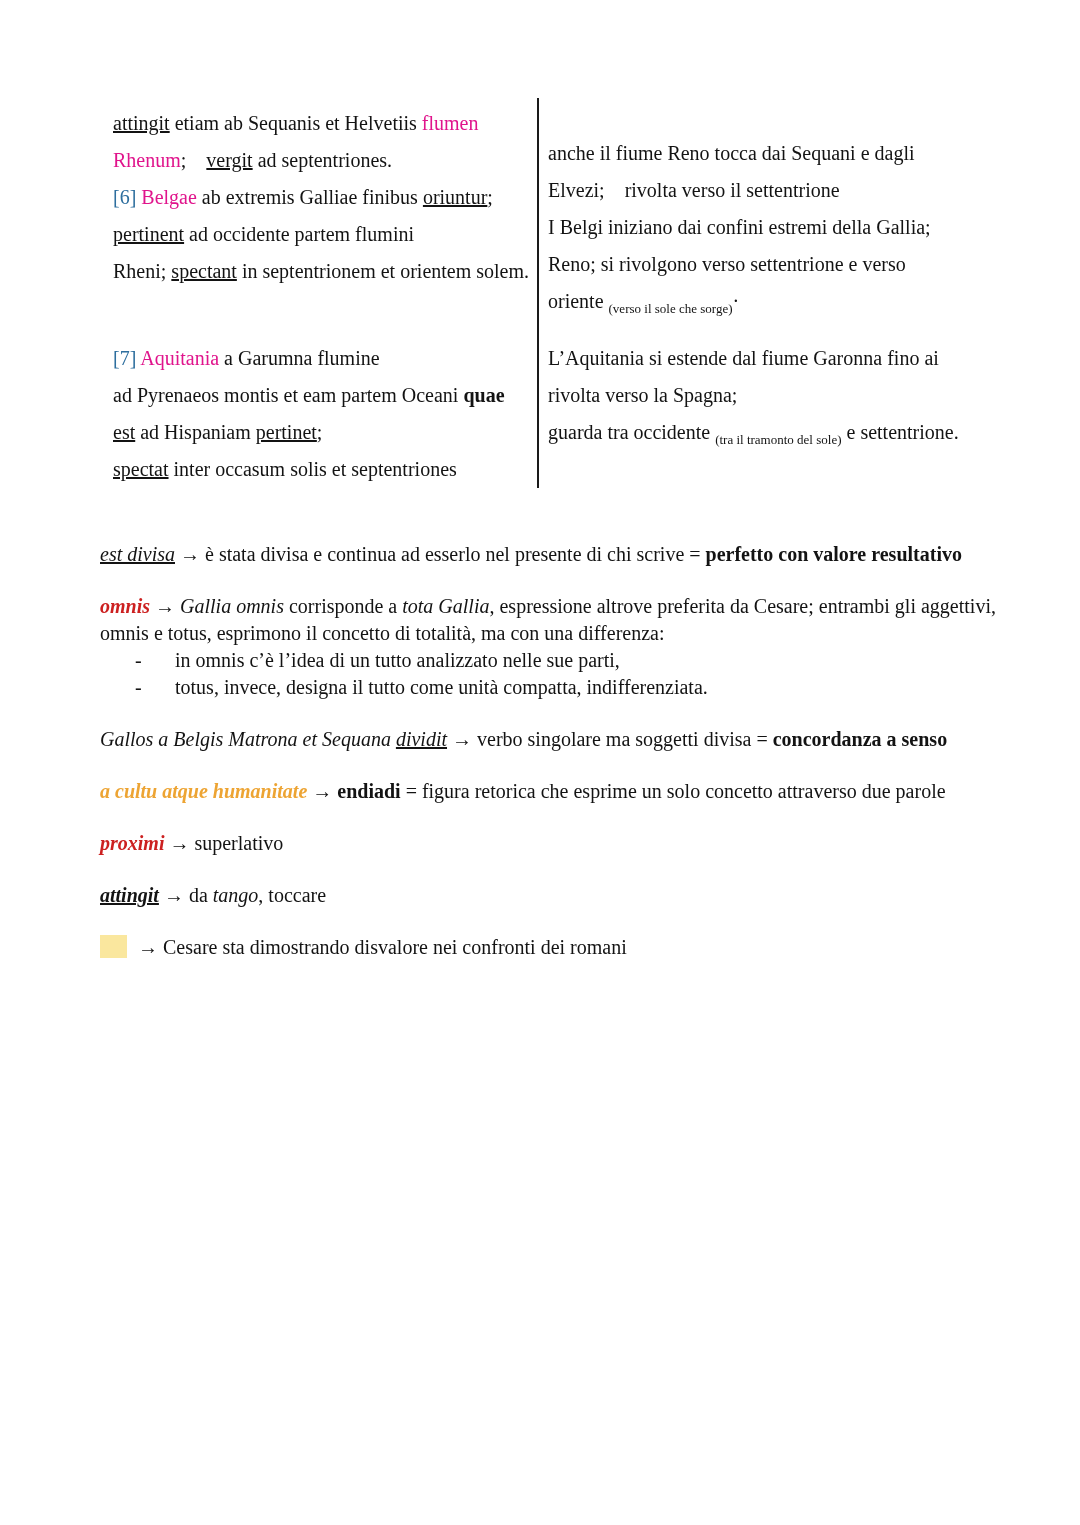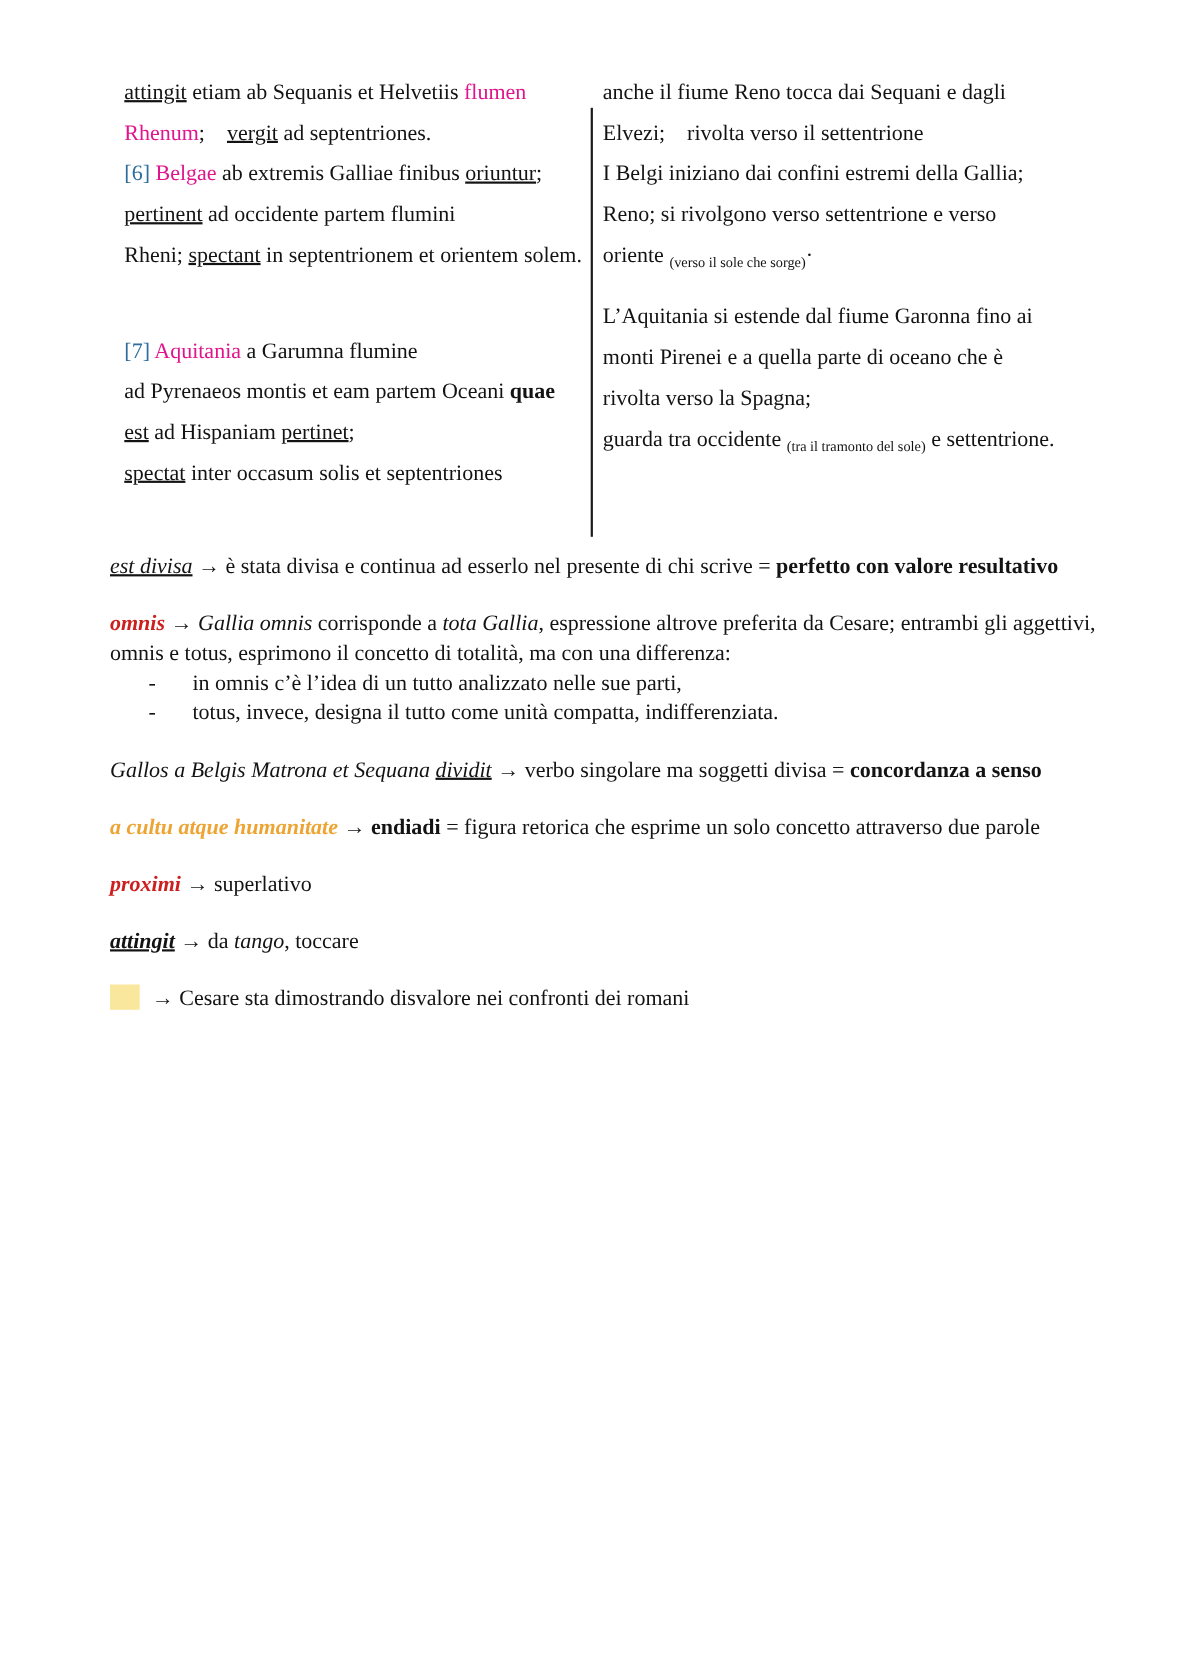--- a/index.html
+++ b/index.html
@@ -1,21 +1,21 @@
 <!DOCTYPE html>
 <html style="--c-pink: #E0148C; --c-blue: #2D6E9E; --c-red: #CC2020; --c-orange: #EDA433; --c-hl: #FAE79E; --c-divider: #1A1A1A;"><head>
 <meta charset="utf-8">
 <style>
   html,body{margin:0;padding:0;background:#ffffff;}
   .page{
     width:1080px;height:1525px;background:#ffffff;position:relative;overflow:hidden;
     font-family:"Liberation Serif","DejaVu Serif",serif;
     font-size:20px;color:#131313;
   }
-  .columns{position:relative;display:flex;align-items:flex-start;padding:66px 0 0 113px;}
+  .columns{position:relative;display:flex;align-items:center;padding:105px 0 0 113px;}
   .col-left{width:425px;}
   .col-right{width:430px;margin-left:10px;}
   .tline{line-height:37px;min-height:37px;white-space:pre;}
   .col-left .para + .para{margin-top:50px;}
   .col-right .para + .para{margin-top:13px;}
   .divider{position:absolute;left:537px;top:98px;width:2px;height:390px;background:var(--c-divider,#1a1a1a);}
 
   .notes{margin:53px 80px 0 100px;width:900px;}
   .note{line-height:27px;margin-bottom:25px;white-space:pre-wrap;}
   .bullet{display:flex;line-height:27px;white-space:pre-wrap;}
@@ -58,21 +58,20 @@
     <div class="col-right" id="trans-col">
         <div class="para">
           <div class="tline"><span>anche il fiume Reno tocca dai Sequani e dagli</span></div>
           <div class="tline"><span>Elvezi;&nbsp;&nbsp;&nbsp; rivolta verso il settentrione</span></div>
           <div class="tline"><span>I Belgi iniziano dai confini estremi della Gallia;</span></div>
           <div class="tline"><span>Reno; si rivolgono verso settentrione e verso</span></div>
           <div class="tline"><span>oriente </span><span class="s-sub">(verso il sole che sorge)</span><span>·</span></div>
         </div>
         <div class="para">
           <div class="tline"><span>L’Aquitania si estende dal fiume Garonna fino ai</span></div>
-          <div class="tline"><span>monti Pirenei e a quella parte di oceano che è</span></div>
           <div class="tline"><span>rivolta verso la Spagna;</span></div>
           <div class="tline"><span>guarda tra occidente </span><span class="s-sub">(tra il tramonto del sole)</span><span> e settentrione.</span></div>
         </div>
       </div>
   </div>
   <div class="notes" id="notes">
       <div class="note"><div><span class="s-ui">est divisa</span><span> → è stata divisa e continua ad esserlo nel presente di chi scrive = </span><span class="s-b">perfetto con valore resultativo</span></div></div>
       <div class="note"><div><span class="s-redbi">omnis</span><span> → </span><span class="s-i">Gallia omnis</span><span> corrisponde a </span><span class="s-i">tota Gallia</span><span>, espressione altrove preferita da Cesare; entrambi gli aggettivi, omnis e totus, esprimono il concetto di totalità, ma con una differenza:</span></div><div class="bullet"><span class="dash">-</span><span class="btext"><span>in omnis c’è l’idea di un tutto analizzato nelle sue parti,</span></span></div><div class="bullet"><span class="dash">-</span><span class="btext"><span>totus, invece, designa il tutto come unità compatta, indifferenziata.</span></span></div></div>
       <div class="note"><div><span class="s-i">Gallos a Belgis Matrona et Sequana </span><span class="s-ui">dividit</span><span> → verbo singolare ma soggetti divisa = </span><span class="s-b">concordanza a senso</span></div></div>
       <div class="note"><div><span class="s-orangebi">a cultu atque humanitate</span><span> → </span><span class="s-b">endiadi</span><span> = figura retorica che esprime un solo concetto attraverso due parole</span></div></div>

